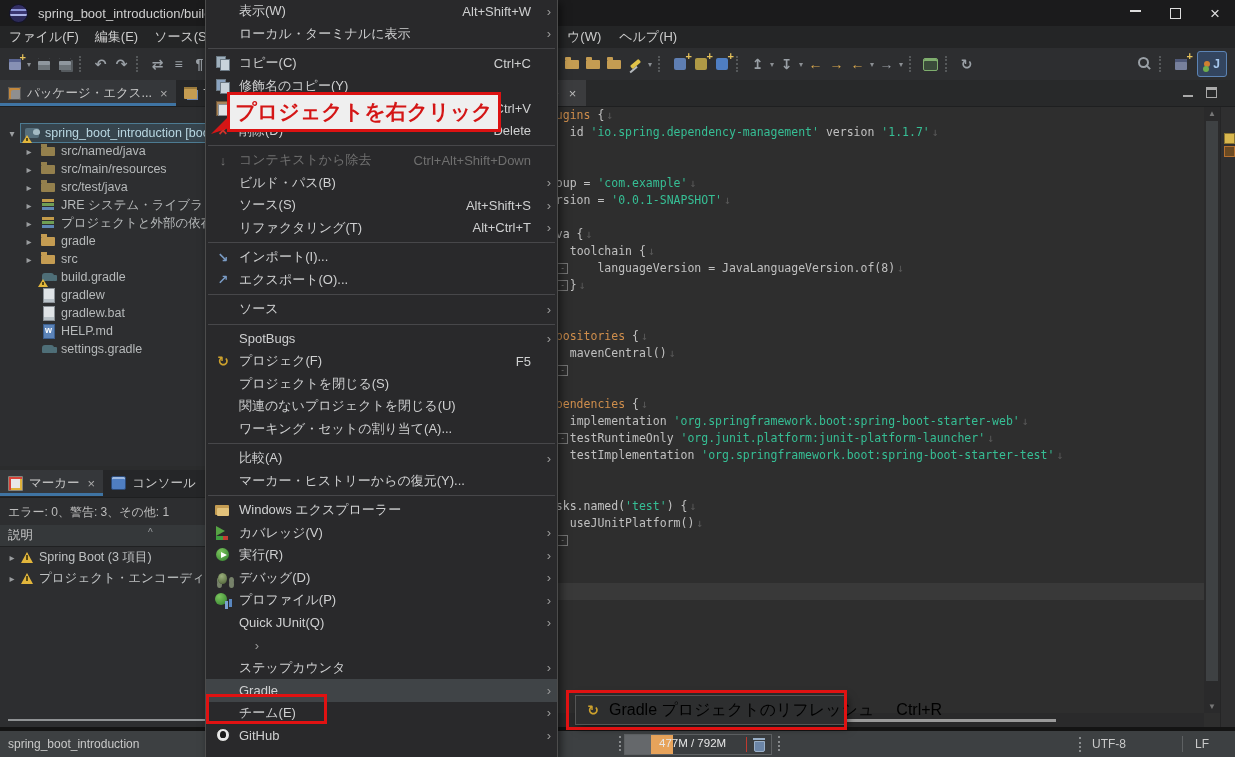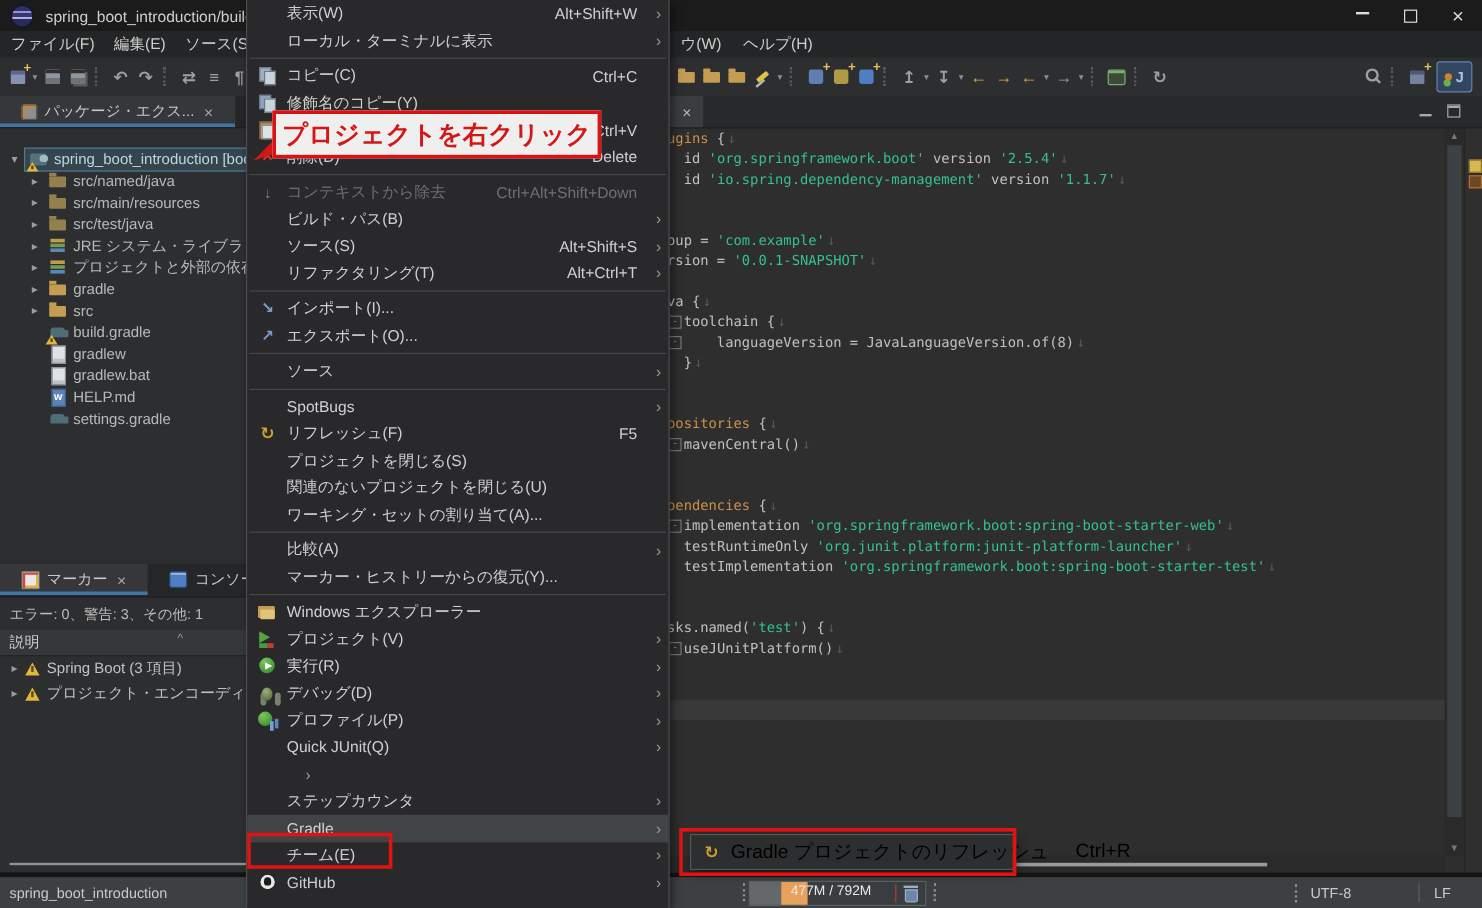--- a/index.html
+++ b/index.html
@@ -52,21 +52,21 @@
   .tb-search::before{content:"";width:7px;height:7px;border:2px solid #9aa0a6;border-radius:50%;position:absolute;left:4px;top:3px}
   .tb-search::after{content:"";width:6px;height:2px;background:#9aa0a6;position:absolute;left:11px;top:12px;transform:rotate(45deg)}
   .tb-persp::before{content:"";width:12px;height:11px;background:#77809c;border-radius:1px;box-shadow:inset 0 3px 0 #4e5878}
   .tb-persp::after{content:"+";position:absolute;right:-2px;top:-4px;color:#e5c25b;font-size:11px}
   #java-persp{width:28px;height:24px;border:1px solid #5c84b5;background:#33455f;border-radius:3px;display:flex;align-items:center;justify-content:center;position:relative}
   #java-persp .jp1{width:6px;height:6px;border-radius:50%;background:#d08030;margin-right:1px}
   #java-persp .jp2{width:6px;height:6px;border-radius:50%;background:#6fae4e;position:absolute;left:5px;bottom:4px}
   #java-persp .jpj{color:#a6c8ee;font-size:12px;font-weight:bold;margin-left:2px}
   
   #lefttabs{left:0;top:80px;width:518px;height:26px;background:#252628;display:flex;border-bottom:1px solid #1e1f20}
-  .vtab{display:flex;align-items:center;padding:0 18px;color:#c9c9c9;font-size:12.5px;height:26px}
+  .vtab{display:flex;align-items:center;padding:0 8px;color:#c9c9c9;font-size:12.5px;height:26px}
   .vtab.active{background:#35373a;box-shadow:inset 0 -3px 0 #3f74a3}
   .vtab .vclose{margin-left:8px;color:#aaa;font-size:13px}
   .ic-pkgexp{width:13px;height:13px;margin-right:6px;background:#8f8f8f;border-radius:2px;
       box-shadow:inset 0 0 0 1px #555,inset 3px 3px 0 #c2883d;position:relative}
   .ic-projtab{width:13px;height:12px;margin-right:6px;background:#c49c52;border-radius:1px;box-shadow:inset 0 2px 0 #9a7a3c,2px 2px 0 -1px #6b86b3}
   
   #explorer{left:0;top:107px;width:518px;height:359px;background:#2d2e30;overflow:hidden}
   #tree{position:absolute;left:0;top:17px;width:518px}
   .trow{height:18px;display:flex;align-items:center;font-size:12.5px;color:#b6b9ba;white-space:nowrap}
   .tarrow{width:16px;text-align:center;color:#9a9d9f;font-size:10px;flex:0 0 16px}
@@ -442,21 +442,20 @@
       <span>build.gradle</span>
       <span class="eclose">×</span>
     </span>
     <span id="emin" class="emm"></span>
     <span id="emax" class="emm"></span>
   </div>
   <div id="econtent">
     <div id="curline"></div>
     <div id="code">
         <div class="cl"><span class="tk">plugins</span><span class="tp"> {</span><span class="teol">↓</span></div>
-        <div class="cl"><span class="tp">	id </span><span class="ts">'org.springframework.boot'</span><span class="tp"> version </span><span class="ts">'2.5.4'</span><span class="teol">↓</span></div>
         <div class="cl"><span class="tp">	id </span><span class="ts">'io.spring.dependency-management'</span><span class="tp"> version </span><span class="ts">'1.1.7'</span><span class="teol">↓</span></div>
         <div class="cl"><span class="tp">}</span><span class="teol">↓</span></div>
         <div class="cl"></div>
         <div class="cl"><span class="tp">group = </span><span class="ts">'com.example'</span><span class="teol">↓</span></div>
         <div class="cl"><span class="tp">version = </span><span class="ts">'0.0.1-SNAPSHOT'</span><span class="teol">↓</span></div>
         <div class="cl"></div>
         <div class="cl"><span class="tp">java {</span><span class="teol">↓</span></div>
         <div class="cl"><span class="tp">	toolchain {</span><span class="teol">↓</span></div>
         <div class="cl"><span class="tp">		languageVersion = JavaLanguageVersion.of(8)</span><span class="teol">↓</span></div>
         <div class="cl"><span class="tp">	}</span><span class="teol">↓</span></div>
@@ -583,21 +582,21 @@
       </div>
       <div class="msep"></div>
       <div class="mi">
         <span class="mic"></span>
         <span class="mlab">SpotBugs</span>
         <span class="msc"></span>
         <span class="mar">›</span>
       </div>
       <div class="mi">
         <span class="mic mic-refresh">↻</span>
-        <span class="mlab">リフレッシュ(F)</span>
+        <span class="mlab">プロジェク(F)</span>
         <span class="msc">F5</span>
         <span class="mar"></span>
       </div>
       <div class="mi">
         <span class="mic"></span>
         <span class="mlab">プロジェクトを閉じる(S)</span>
         <span class="msc"></span>
         <span class="mar"></span>
       </div>
       <div class="mi">
@@ -627,21 +626,21 @@
       </div>
       <div class="msep"></div>
       <div class="mi">
         <span class="mic mic-explorer"></span>
         <span class="mlab">Windows エクスプローラー</span>
         <span class="msc"></span>
         <span class="mar"></span>
       </div>
       <div class="mi">
         <span class="mic mic-coverage"></span>
-        <span class="mlab">プロジェクト(V)</span>
+        <span class="mlab">カバレッジ(V)</span>
         <span class="msc"></span>
         <span class="mar">›</span>
       </div>
       <div class="mi">
         <span class="mic mic-run"></span>
         <span class="mlab">実行(R)</span>
         <span class="msc"></span>
         <span class="mar">›</span>
       </div>
       <div class="mi">

